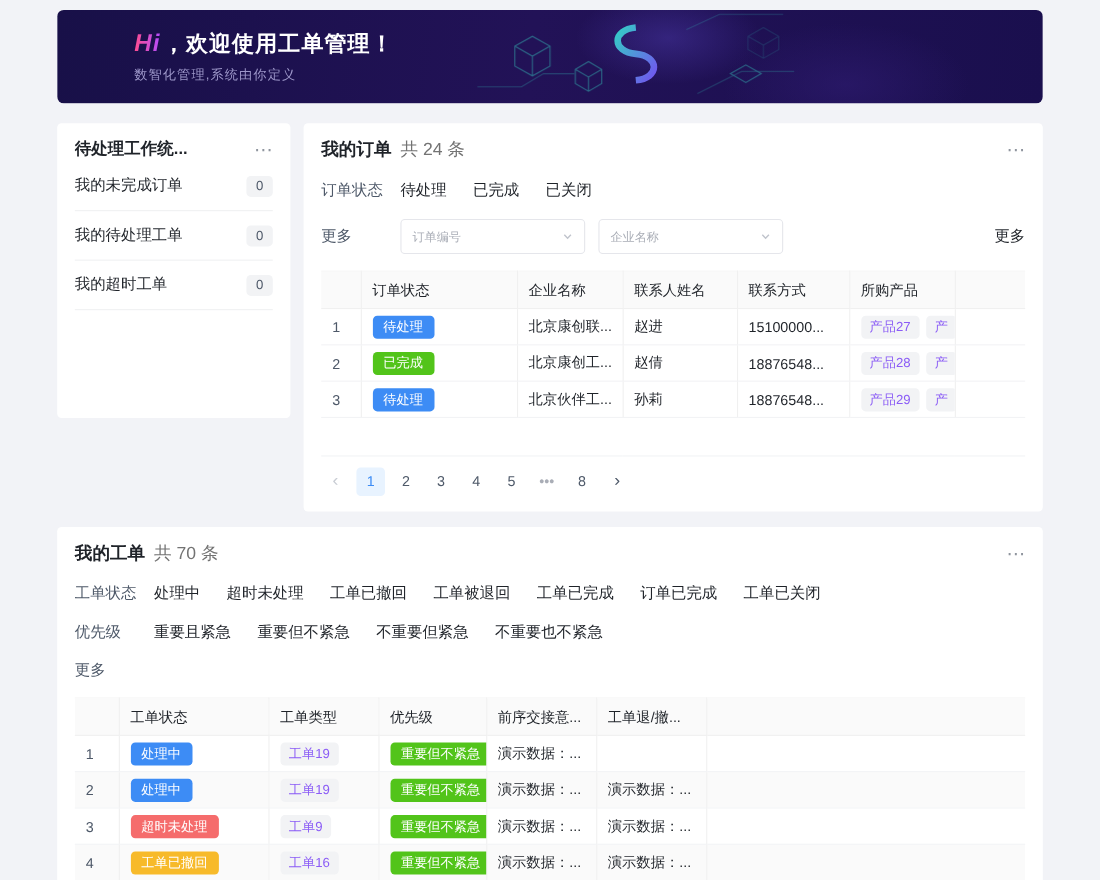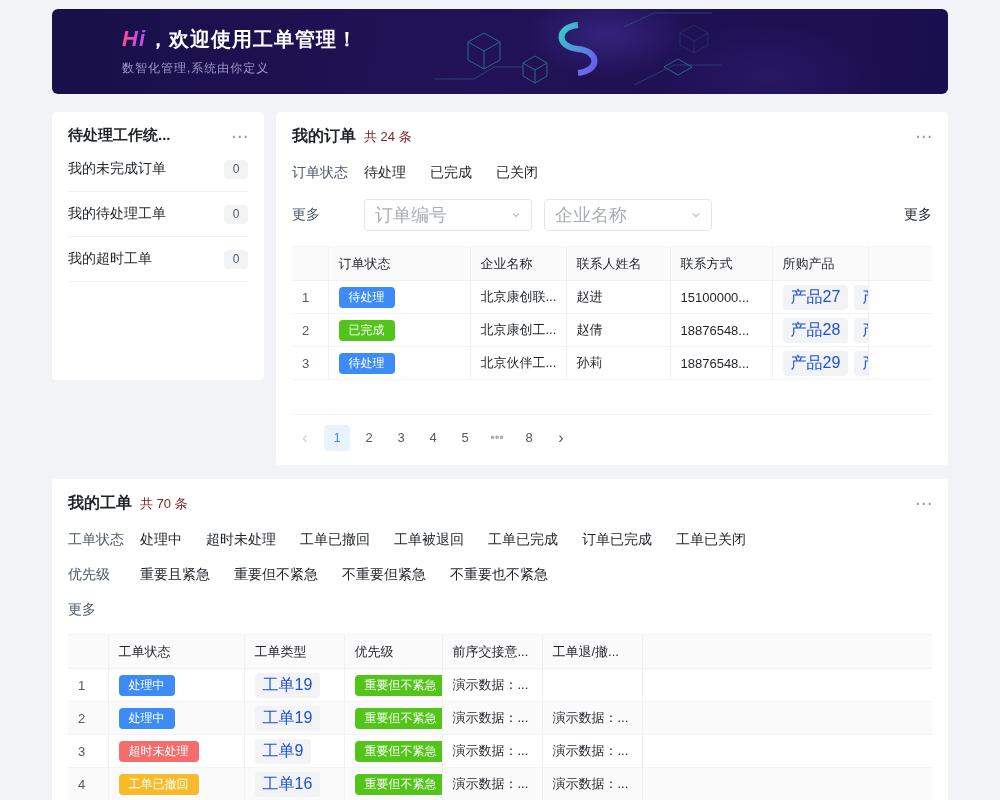--- a/index.html
+++ b/index.html
@@ -55,30 +55,30 @@
     border-bottom: 1px solid #f0f1f2; font-size: 14px; cursor: pointer; }
   .stat-count { background: #f2f3f5; border-radius: 4px; min-width: 24px; height: 19px; line-height: 19px;
     text-align: center; font-size: 12px; color: #4e5969; padding: 0 5px; }
 
   
   .panel { padding: 14px 16px; }
   .orders-panel { flex: 1; }
   .tickets-panel { margin-top: 14px; min-height: 400px; }
   .panel-head { display: flex; align-items: baseline; }
   .panel-title { font-size: 16px; font-weight: bold; }
-  .panel-count { font-size: 13px; color: #7f1d1d; margin-left: 8px; }
+  .panel-count { font-size: 16px; color: #737373; margin-left: 8px; }
   .panel-head .more-dots { margin-left: auto; align-self: center; }
 
   .filter-row { display: flex; align-items: center; margin-top: 17px; font-size: 14px; }
   .filter-label { width: 72px; flex: 0 0 72px; color: #4e5969; }
   .filter-options { display: flex; gap: 24px; flex-wrap: nowrap; }
   .filter-option { color: #1f2329; cursor: pointer; white-space: nowrap; }
   .select { width: 168px; height: 32px; border: 1px solid #e5e6eb; border-radius: 4px; background: #fff;
     display: flex; align-items: center; justify-content: space-between; padding: 0 10px; margin-right: 12px; cursor: pointer; }
-  .placeholder { color: #a9adb6; font-size: 18px; }
+  .placeholder { color: #a9adb6; font-size: 11px; }
   .more-link { margin-left: auto; font-size: 14px; color: #1f2329; cursor: pointer; }
 
   
   .data-table { width: 100%; border-collapse: collapse; table-layout: fixed; margin-top: 15px; font-size: 13px; }
   .data-table th {
     background: #fafafa; font-weight: normal; text-align: left; color: #1f2329;
     height: 34px; padding: 0 10px; border-top: 1px solid #f5f5f5; border-bottom: 1px solid #f0f0f0;
     white-space: nowrap; overflow: hidden;
   }
   .data-table td {
@@ -91,21 +91,21 @@
   .empty-tbody td { height: 35px; border-right: none; }
   .tickets-table tbody.rows tr:nth-child(even) td { background: #fafafa; }
 
   .badge { display: inline-block; padding: 2px 10px; border-radius: 4px; color: #fff;
     font-size: 12px; line-height: 17px; white-space: nowrap; }
   .badge.blue { background: #3d8cf5; }
   .badge.green { background: #52c41a; }
   .badge.red { background: #f56c6c; }
   .badge.yellow { background: #f7ba2a; }
   .tag { display: inline-block; background: #f2f3f5; border-radius: 4px; padding: 2px 8px;
-    font-size: 16px; color: #1d4ed8; margin-right: 6px; white-space: nowrap; }
+    font-size: 12px; color: #8b5cf6; margin-right: 6px; white-space: nowrap; }
 
   
   .pagination { display: flex; align-items: center; gap: 6px; margin-top: 10px; font-size: 13px; color: #4e5969; }
   .page-item, .page-arrow { min-width: 26px; height: 26px; line-height: 26px; text-align: center;
     border-radius: 4px; cursor: pointer; }
   .page-item.active { background: #e8f3ff; color: #3d8cf5; }
   .page-item.dots { color: #a9adb6; cursor: default; }
   .page-arrow { font-size: 16px; }
   .page-arrow.prev { color: #c9cdd4; }
   .page-arrow.next { color: #4e5969; }

